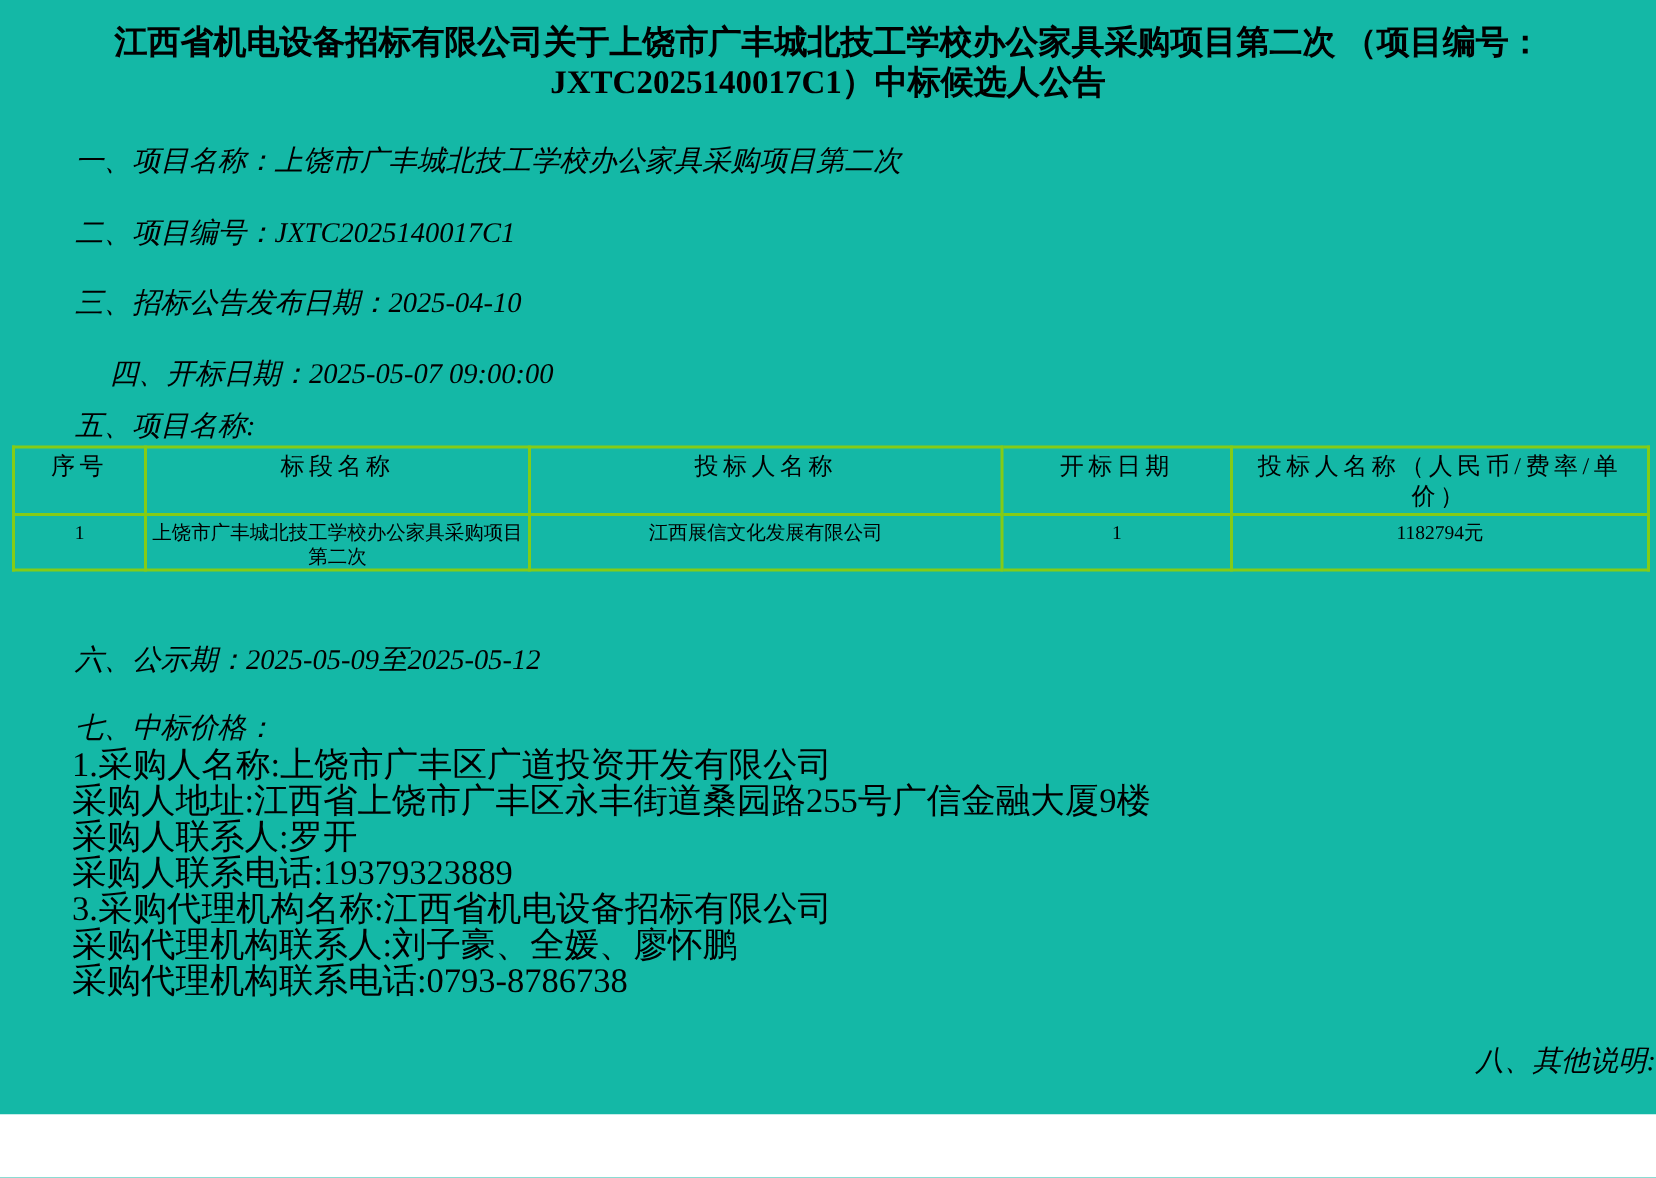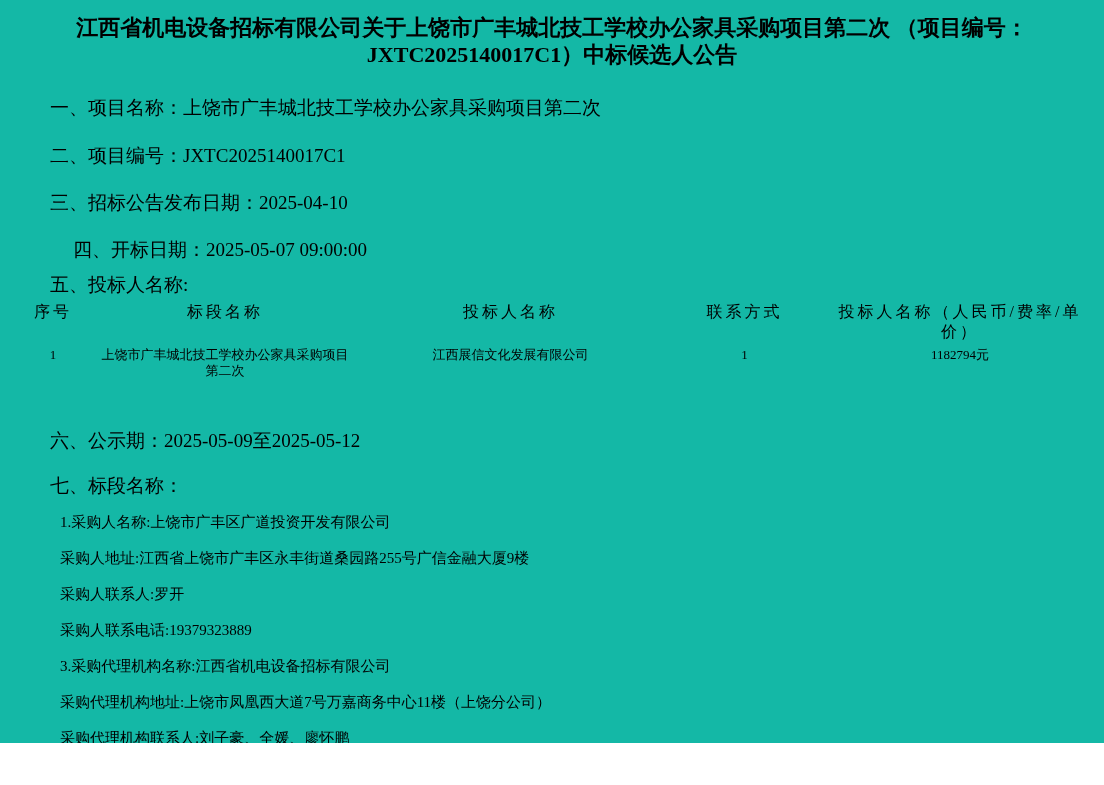--- a/index.html
+++ b/index.html
@@ -22,38 +22,39 @@
     font-size: 22px;
     line-height: 27px;
     font-weight: bold;
     text-align: center;
   }
   .sec {
     margin: 0;
     padding-left: 50px;
     font-size: 19px;
     line-height: 25px;
+    font-style: italic;
   }
   #sec-project-name   { margin-top: 27px; }
   #sec-project-number { margin-top: 23px; }
   #sec-announce-date  { margin-top: 22px; }
   #sec-open-date      { margin-top: 22px; margin-left: 23px; }
   #sec-candidates     { margin-top: 10px; }
   #sec-publicity      { margin-top: 47px; }
   #sec-contact        { margin-top: 20px; }
   #sec-other          { margin-top: 29px; text-align: right; }
   table.candidates {
     border-collapse: collapse;
     table-layout: fixed;
     width: 1090px;
     margin: 0 0 0 8px;
   }
   table.candidates th,
   table.candidates td {
-    border: 2px solid #14b8a6;
+    border: 2px solid #84cc16;
     text-align: center;
     vertical-align: top;
     overflow: hidden;
     box-sizing: border-box;
   }
   table.candidates th {
     font-weight: normal;
     font-size: 16px;
     letter-spacing: 3px;
     line-height: 20px;
@@ -64,75 +65,75 @@
     font-size: 13px;
     line-height: 16px;
     padding: 3px 3px 0 3px;
     height: 37px;
   }
   td.cell-section-name {
     padding: 3px 26px 0 26px;
     font-family: Liberation Serif, serif;
   }
   .cline {
-    margin: 12px;
+    margin: 0;
     padding-left: 48px;
-    font-size: 15px;
+    font-size: 23px;
     line-height: 24px;
   }
 </style>
 </head>
 <body>
 
 <div class="page">
 
   <h1 class="title">江西省机电设备招标有限公司关于上饶市广丰城北技工学校办公家具采购项目第二次 （项目编号：JXTC2025140017C1）中标候选人公告</h1>
 
   <p class="sec" id="sec-project-name">一、项目名称：上饶市广丰城北技工学校办公家具采购项目第二次</p>
   <p class="sec" id="sec-project-number">二、项目编号：JXTC2025140017C1</p>
   <p class="sec" id="sec-announce-date">三、招标公告发布日期：2025-04-10</p>
   <p class="sec" id="sec-open-date">四、开标日期：2025-05-07 09:00:00</p>
-  <p class="sec" id="sec-candidates">五、投标人名称:</p>
+  <p class="sec" id="sec-candidates">五、项目名称:</p>
 
   <table class="candidates">
     <colgroup>
       <col style="width:88px">
       <col style="width:256px">
       <col style="width:315px">
       <col style="width:153px">
       <col style="width:278px">
     </colgroup>
     <thead>
       <tr>
         <th>序号</th>
         <th>标段名称</th>
         <th>投标人名称</th>
-        <th>联系方式</th>
+        <th>开标日期</th>
         <th>投标人名称（人民币/费率/单价）</th>
       </tr>
     </thead>
     <tbody>
       <tr>
         <td>1</td>
         <td class="cell-section-name">上饶市广丰城北技工学校办公家具采购项目第二次</td>
         <td>江西展信文化发展有限公司</td>
         <td>1</td>
         <td>1182794元</td>
       </tr>
     </tbody>
   </table>
 
   <p class="sec" id="sec-publicity">六、公示期：2025-05-09至2025-05-12</p>
-  <p class="sec" id="sec-contact">七、标段名称：</p>
+  <p class="sec" id="sec-contact">七、中标价格：</p>
 
   <div class="contact-block">
     <p class="cline">1.采购人名称:上饶市广丰区广道投资开发有限公司</p>
     <p class="cline">采购人地址:江西省上饶市广丰区永丰街道桑园路255号广信金融大厦9楼</p>
     <p class="cline">采购人联系人:罗开</p>
     <p class="cline">采购人联系电话:19379323889</p>
     <p class="cline">3.采购代理机构名称:江西省机电设备招标有限公司</p>
-    <p class="cline">采购代理机构地址:上饶市凤凰西大道7号万嘉商务中心11楼（上饶分公司）</p>
     <p class="cline">采购代理机构联系人:刘子豪、全媛、廖怀鹏</p>
+    <p class="cline">采购代理机构联系电话:0793-8786738</p>
   </div>
 
   <p class="sec" id="sec-other">八、其他说明:</p>
 
 </div>
 
 </body></html>

